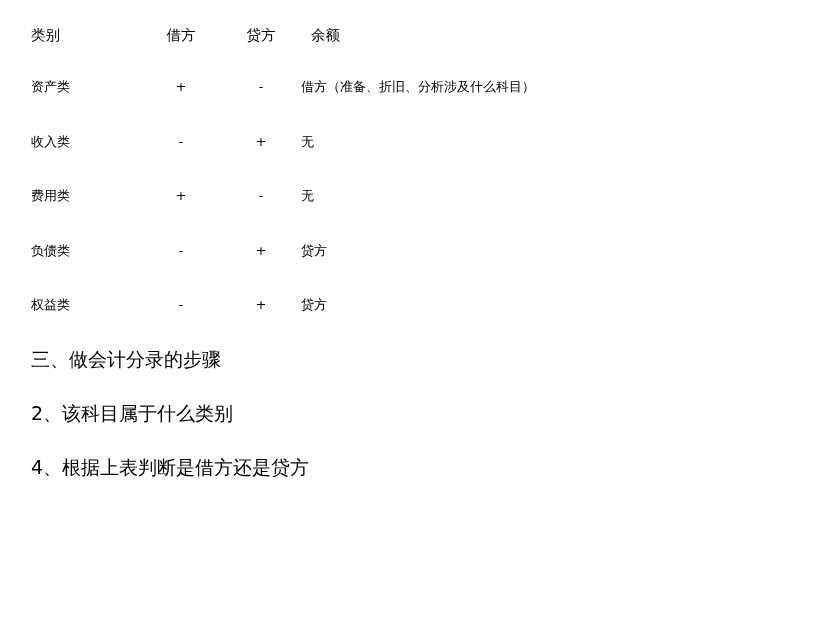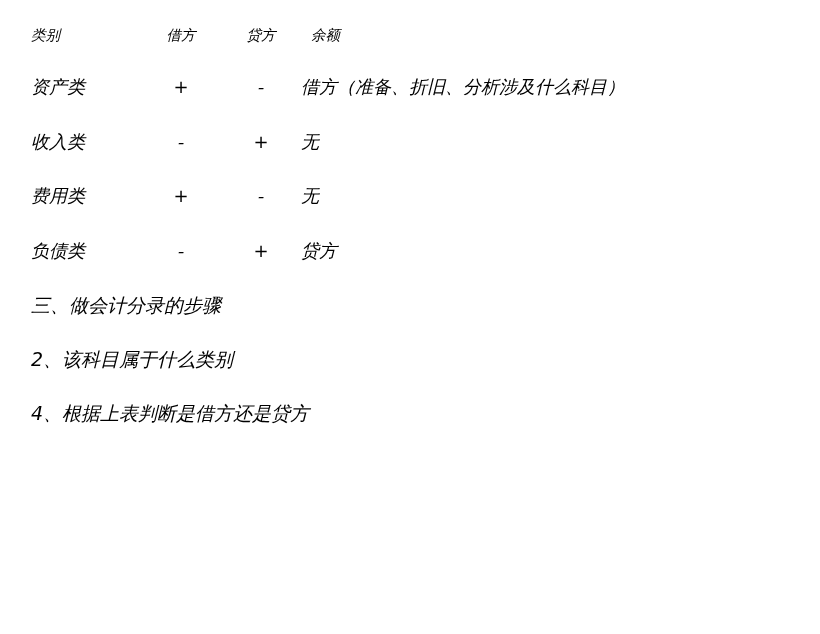--- a/index.html
+++ b/index.html
@@ -13,28 +13,27 @@
     font-family: "DejaVu Sans", "Liberation Sans", sans-serif;
     color: #000000;
     overflow: hidden;
   }
   .page {
     position: relative;
     width: 820px;
     height: 484px;
     box-sizing: border-box;
     padding: 12px 0 12px 0;
-    font-style: italic;
   }
   .table-block {
     width: 100%;
     border-collapse: collapse;
   }
   .table-block td {
-    font-size: 18px;
+    font-size: 13px;
     line-height: 1.2;
     padding: 0;
     vertical-align: middle;
     white-space: nowrap;
   }
   .row {
     height: 54.5px;
   }
   .c-cat  { width: 110px; padding-left: 31px !important; }
   .c-dr   { width: 80px;  text-align: center; }
@@ -95,20 +94,26 @@
         <td class="c-bal bal-indent-3">无</td>
       </tr>
 
       <tr class="row">
         <td class="c-cat">负债类</td>
         <td class="c-dr sign">-</td>
         <td class="c-cr sign">+</td>
         <td class="c-bal bal-indent-2">贷方</td>
       </tr>
 
+      <tr class="row">
+        <td class="c-cat">权益类</td>
+        <td class="c-dr sign">-</td>
+        <td class="c-cr sign">+</td>
+        <td class="c-bal bal-indent-3">贷方</td>
+      </tr>
     </tbody>
   </table>
 
   <div class="para">三、做会计分录的步骤</div>
   <div class="para">2、该科目属于什么类别</div>
   <div class="para">4、根据上表判断是借方还是贷方</div>
 
 </div>
 
 </body></html>

